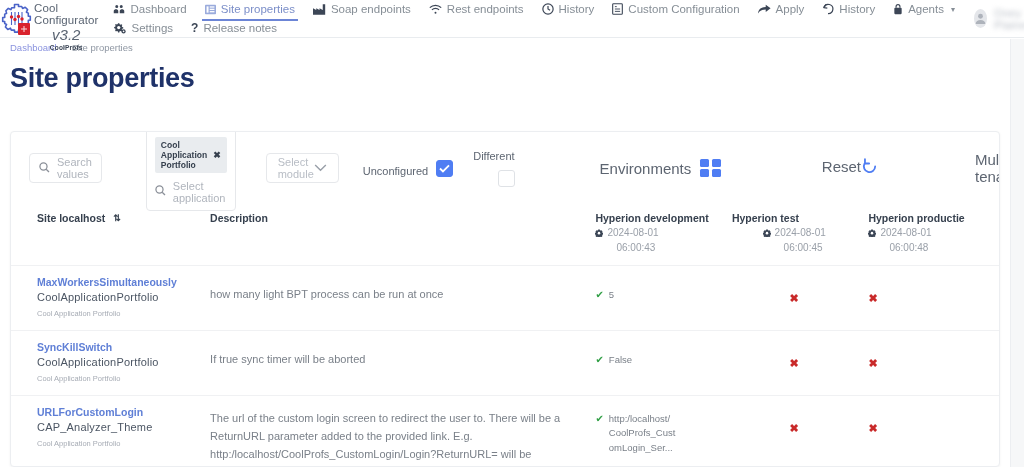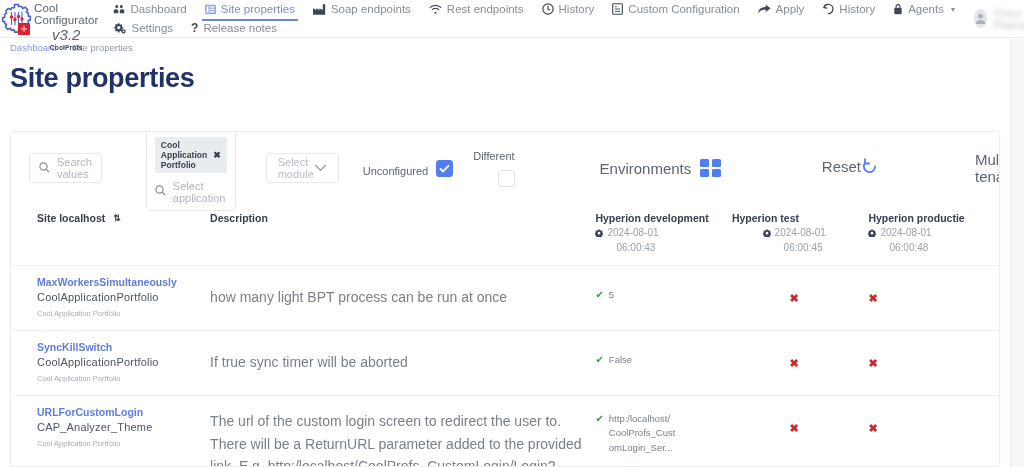--- a/index.html
+++ b/index.html
@@ -168,21 +168,21 @@
 
   table.props td {
     vertical-align: top; padding: 10px 6px 12px 6px;
     border-top: 1px solid #f0f1f3;
   }
   td.c-prop { padding-left: 26px !important; }
   td.c-desc { padding-left: 14px !important; }
   .prop-name { font-size: 10.5px; font-weight: bold; color: #5f7fd6; cursor: pointer; }
   .prop-module { font-size: 11px; color: #4b5563; margin-top: 3px; letter-spacing: .2px; }
   .prop-app { font-size: 7.5px; color: #a7acb5; margin-top: 6px; }
-  .desc-text { font-size: 14px; color: #7a8089; line-height: 1.62; padding-top: 10px; }
+  .desc-text { font-size: 11px; color: #7a8089; line-height: 1.62; padding-top: 10px; }
   .val-cell { font-size: 9.5px; color: #7a8089; }
   .val-ok { display: flex; gap: 5px; align-items: flex-start; line-height: 1.5; }
   .tick { color: #2f9e44; font-size: 10px; line-height: 1.4; }
   .cross { color: #c92a2a; font-size: 11px; font-weight: bold; }
   td.env-center { text-align: center; }
   .val-pad { padding-top: 12px; }
   .val-pad2 { padding-top: 6px; }
 
   
   .right-strip {

